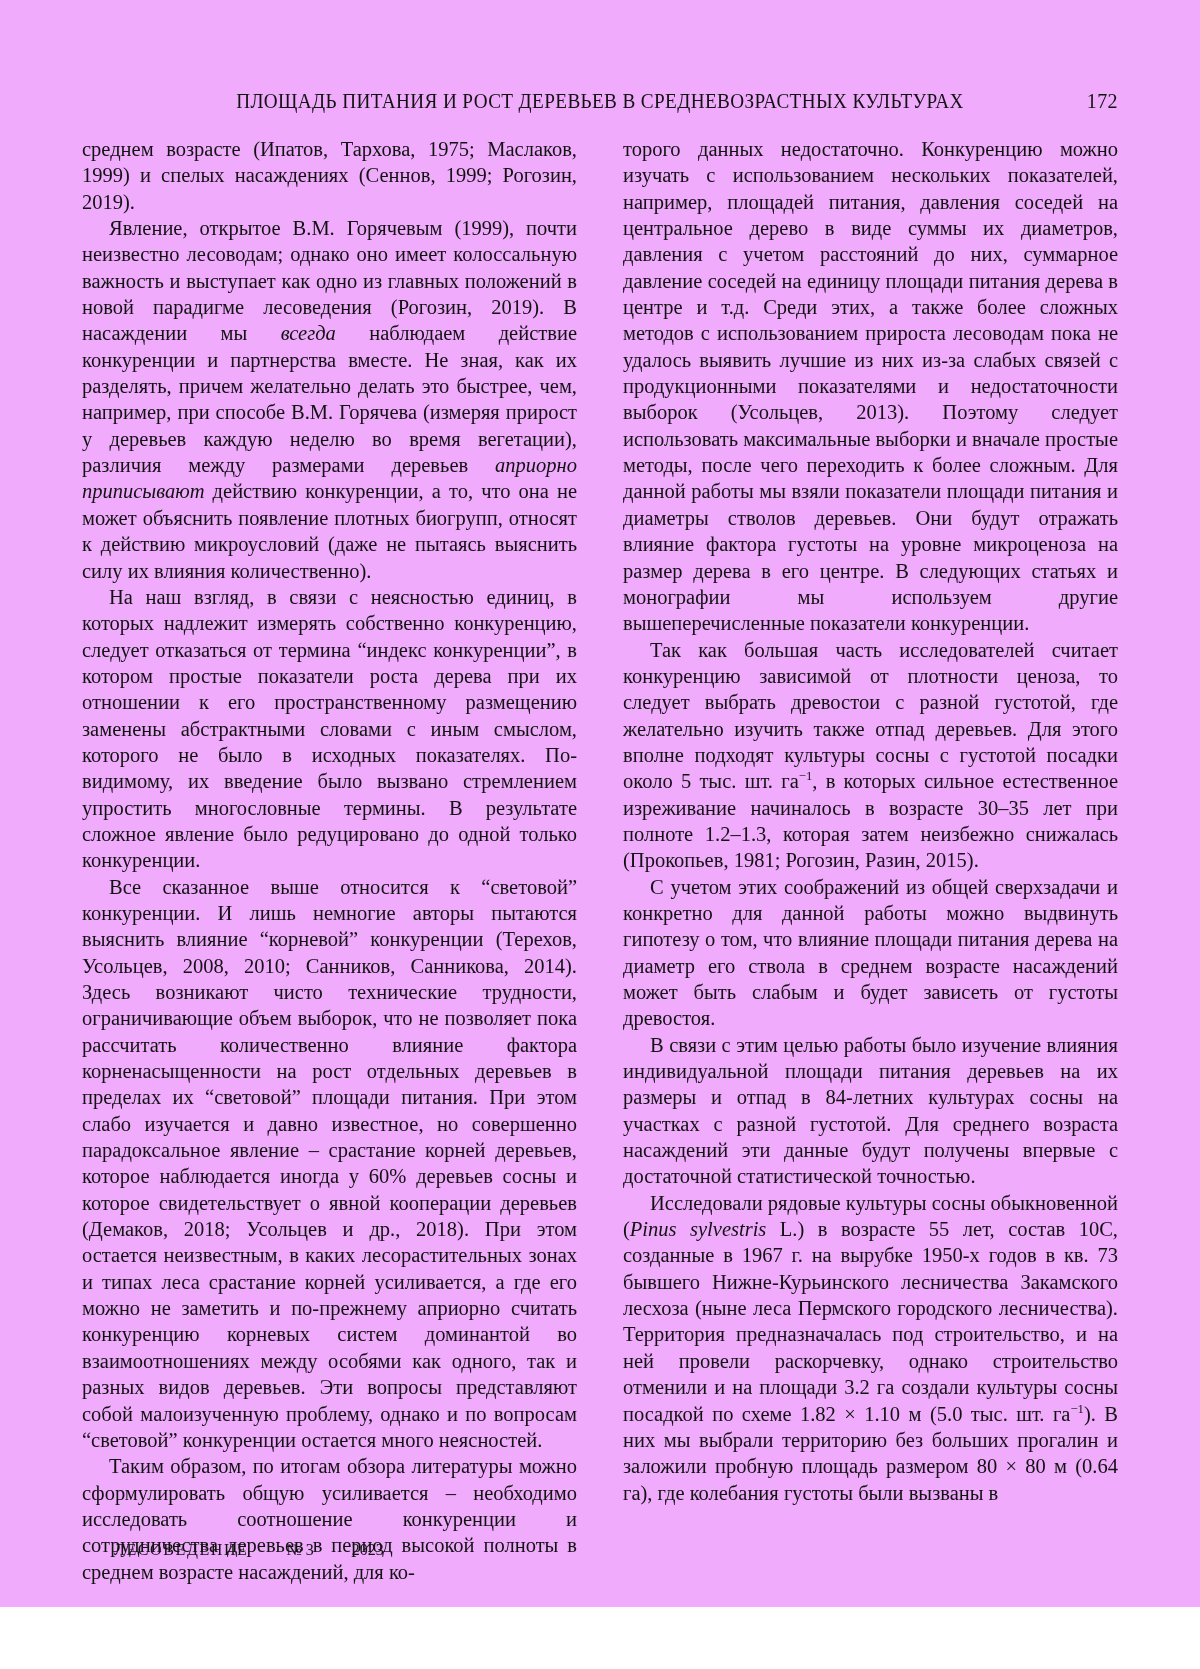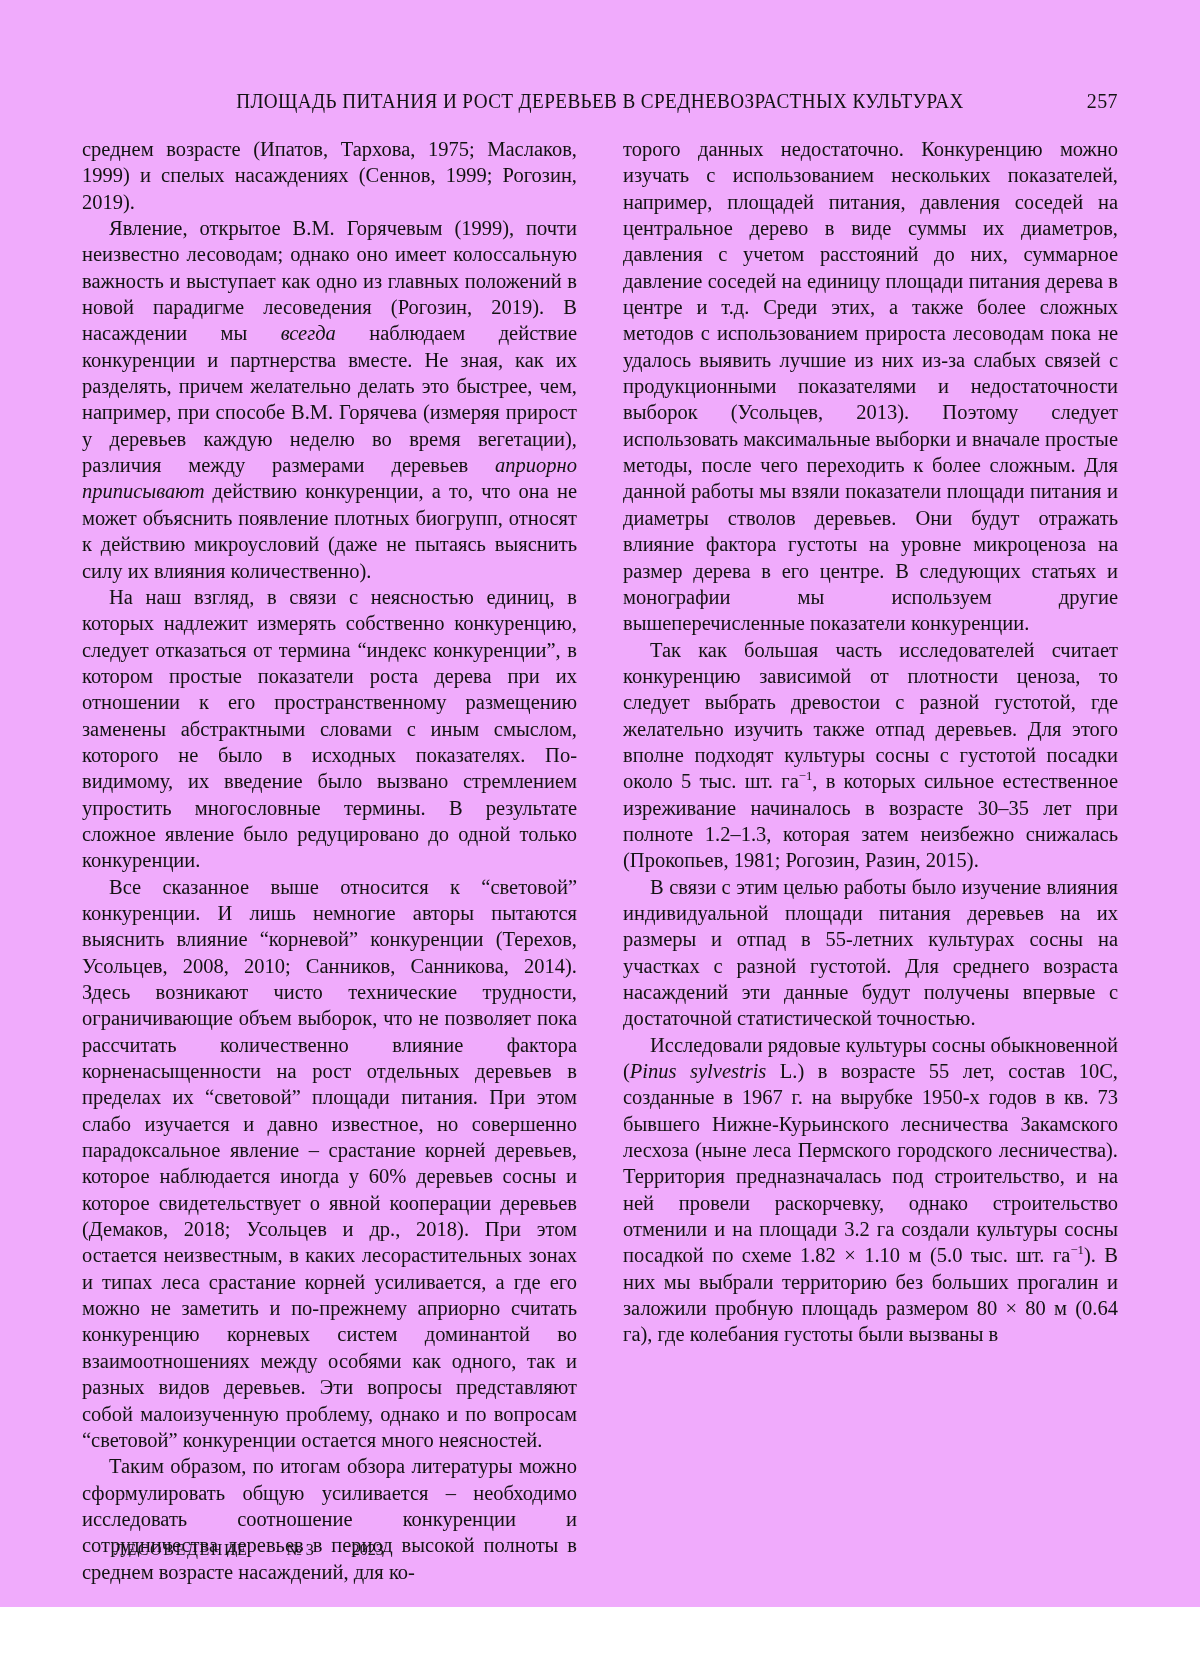--- a/index.html
+++ b/index.html
@@ -87,35 +87,36 @@
     margin-right: 34px;
   }
 </style>
 </head>
 <body>
 
 <div class="page">
 
   <div class="running-header">
     <span class="running-title">ПЛОЩАДЬ ПИТАНИЯ И РОСТ ДЕРЕВЬЕВ В СРЕДНЕВОЗРАСТНЫХ КУЛЬТУРАХ</span>
-    <span class="page-number">257</span>
+    <span class="page-number">172</span>
   </div>
 
   <div class="columns">
     <div class="column" id="col-left">
         <p class="para">среднем возрасте (Ипатов, Тархова, 1975; Маслаков, 1999) и спелых насаждениях (Сеннов, 1999; Рогозин, 2019).</p>
         <p class="para indent">Явление, открытое В.М. Горячевым (1999), почти неизвестно лесоводам; однако оно имеет колоссальную важность и выступает как одно из главных положений в новой парадигме лесоведения (Рогозин, 2019). В насаждении мы <i>всегда</i> наблюдаем действие конкуренции и партнерства вместе. Не зная, как их разделять, причем желательно делать это быстрее, чем, например, при способе В.М. Горячева (измеряя прирост у деревьев каждую неделю во время вегетации), различия между размерами деревьев <i>априорно приписывают</i> действию конкуренции, а то, что она не может объяснить появление плотных биогрупп, относят к действию микроусловий (даже не пытаясь выяснить силу их влияния количественно).</p>
         <p class="para indent">На наш взгляд, в связи с неясностью единиц, в которых надлежит измерять собственно конкуренцию, следует отказаться от термина “индекс конкуренции”, в котором простые показатели роста дерева при их отношении к его пространственному размещению заменены абстрактными словами с иным смыслом, которого не было в исходных показателях. По-видимому, их введение было вызвано стремлением упростить многословные термины. В результате сложное явление было редуцировано до одной только конкуренции.</p>
         <p class="para indent">Все сказанное выше относится к “световой” конкуренции. И лишь немногие авторы пытаются выяснить влияние “корневой” конкуренции (Терехов, Усольцев, 2008, 2010; Санников, Санникова, 2014). Здесь возникают чисто технические трудности, ограничивающие объем выборок, что не позволяет пока рассчитать количественно влияние фактора корненасыщенности на рост отдельных деревьев в пределах их “световой” площади питания. При этом слабо изучается и давно известное, но совершенно парадоксальное явление – срастание корней деревьев, которое наблюдается иногда у 60% деревьев сосны и которое свидетельствует о явной кооперации деревьев (Демаков, 2018; Усольцев и др., 2018). При этом остается неизвестным, в каких лесорастительных зонах и типах леса срастание корней усиливается, а где его можно не заметить и по-прежнему априорно считать конкуренцию корневых систем доминантой во взаимоотношениях между особями как одного, так и разных видов деревьев. Эти вопросы представляют собой малоизученную проблему, однако и по вопросам “световой” конкуренции остается много неясностей.</p>
         <p class="para indent">Таким образом, по итогам обзора литературы можно сформулировать общую усиливается – необходимо исследовать соотношение конкуренции и сотрудничества деревьев в период высокой полноты в среднем возрасте насаждений, для ко-</p>
       </div>
     <div class="column" id="col-right">
         <p class="para">торого данных недостаточно. Конкуренцию можно изучать с использованием нескольких показателей, например, площадей питания, давления соседей на центральное дерево в виде суммы их диаметров, давления с учетом расстояний до них, суммарное давление соседей на единицу площади питания дерева в центре и т.д. Среди этих, а также более сложных методов с использованием прироста лесоводам пока не удалось выявить лучшие из них из-за слабых связей с продукционными показателями и недостаточности выборок (Усольцев, 2013). Поэтому следует использовать максимальные выборки и вначале простые методы, после чего переходить к более сложным. Для данной работы мы взяли показатели площади питания и диаметры стволов деревьев. Они будут отражать влияние фактора густоты на уровне микроценоза на размер дерева в его центре. В следующих статьях и монографии мы используем другие вышеперечисленные показатели конкуренции.</p>
         <p class="para indent">Так как большая часть исследователей считает конкуренцию зависимой от плотности ценоза, то следует выбрать древостои с разной густотой, где желательно изучить также отпад деревьев. Для этого вполне подходят культуры сосны с густотой посадки около 5 тыс. шт. га<sup>−1</sup>, в которых сильное естественное изреживание начиналось в возрасте 30–35 лет при полноте 1.2–1.3, которая затем неизбежно снижалась (Прокопьев, 1981; Рогозин, Разин, 2015).</p>
-        <p class="para indent">В связи с этим целью работы было изучение влияния индивидуальной площади питания деревьев на их размеры и отпад в 55-летних культурах сосны на участках с разной густотой. Для среднего возраста насаждений эти данные будут получены впервые с достаточной статистической точностью.</p>
+        <p class="para indent">С учетом этих соображений из общей сверхзадачи и конкретно для данной работы можно выдвинуть гипотезу о том, что влияние площади питания дерева на диаметр его ствола в среднем возрасте насаждений может быть слабым и будет зависеть от густоты древостоя.</p>
+        <p class="para indent">В связи с этим целью работы было изучение влияния индивидуальной площади питания деревьев на их размеры и отпад в 84-летних культурах сосны на участках с разной густотой. Для среднего возраста насаждений эти данные будут получены впервые с достаточной статистической точностью.</p>
         <p class="para indent">Исследовали рядовые культуры сосны обыкновенной (<i>Pinus sylvestris</i> L.) в возрасте 55 лет, состав 10С, созданные в 1967 г. на вырубке 1950-х годов в кв. 73 бывшего Нижне-Курьинского лесничества Закамского лесхоза (ныне леса Пермского городского лесничества). Территория предназначалась под строительство, и на ней провели раскорчевку, однако строительство отменили и на площади 3.2 га создали культуры сосны посадкой по схеме 1.82 × 1.10 м (5.0 тыс. шт. га<sup>−1</sup>). В них мы выбрали территорию без больших прогалин и заложили пробную площадь размером 80 × 80 м (0.64 га), где колебания густоты были вызваны в</p>
       </div>
   </div>
 
   <div class="footline">
     <span class="journal">ЛЕСОВЕДЕНИЕ</span>
     <span class="issue">№ 3</span>
     <span class="year">2023</span>
   </div>
 

